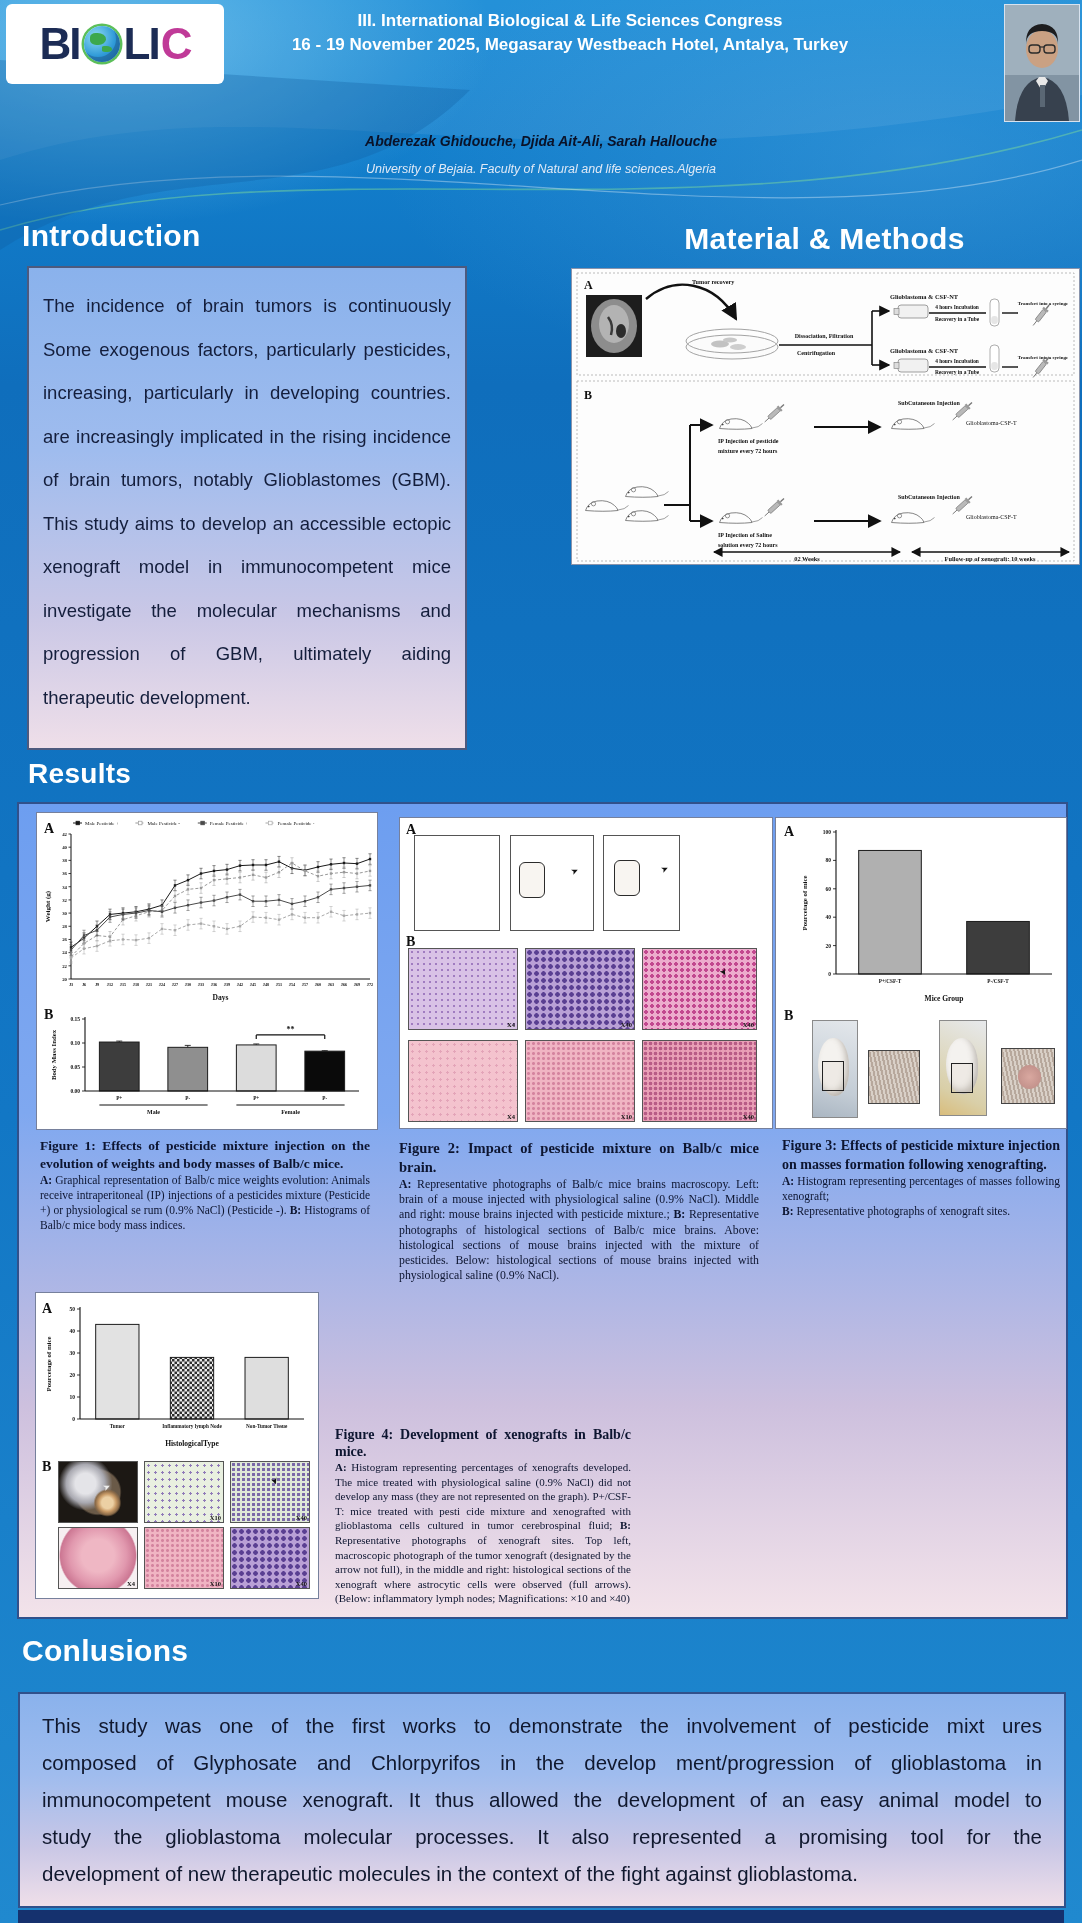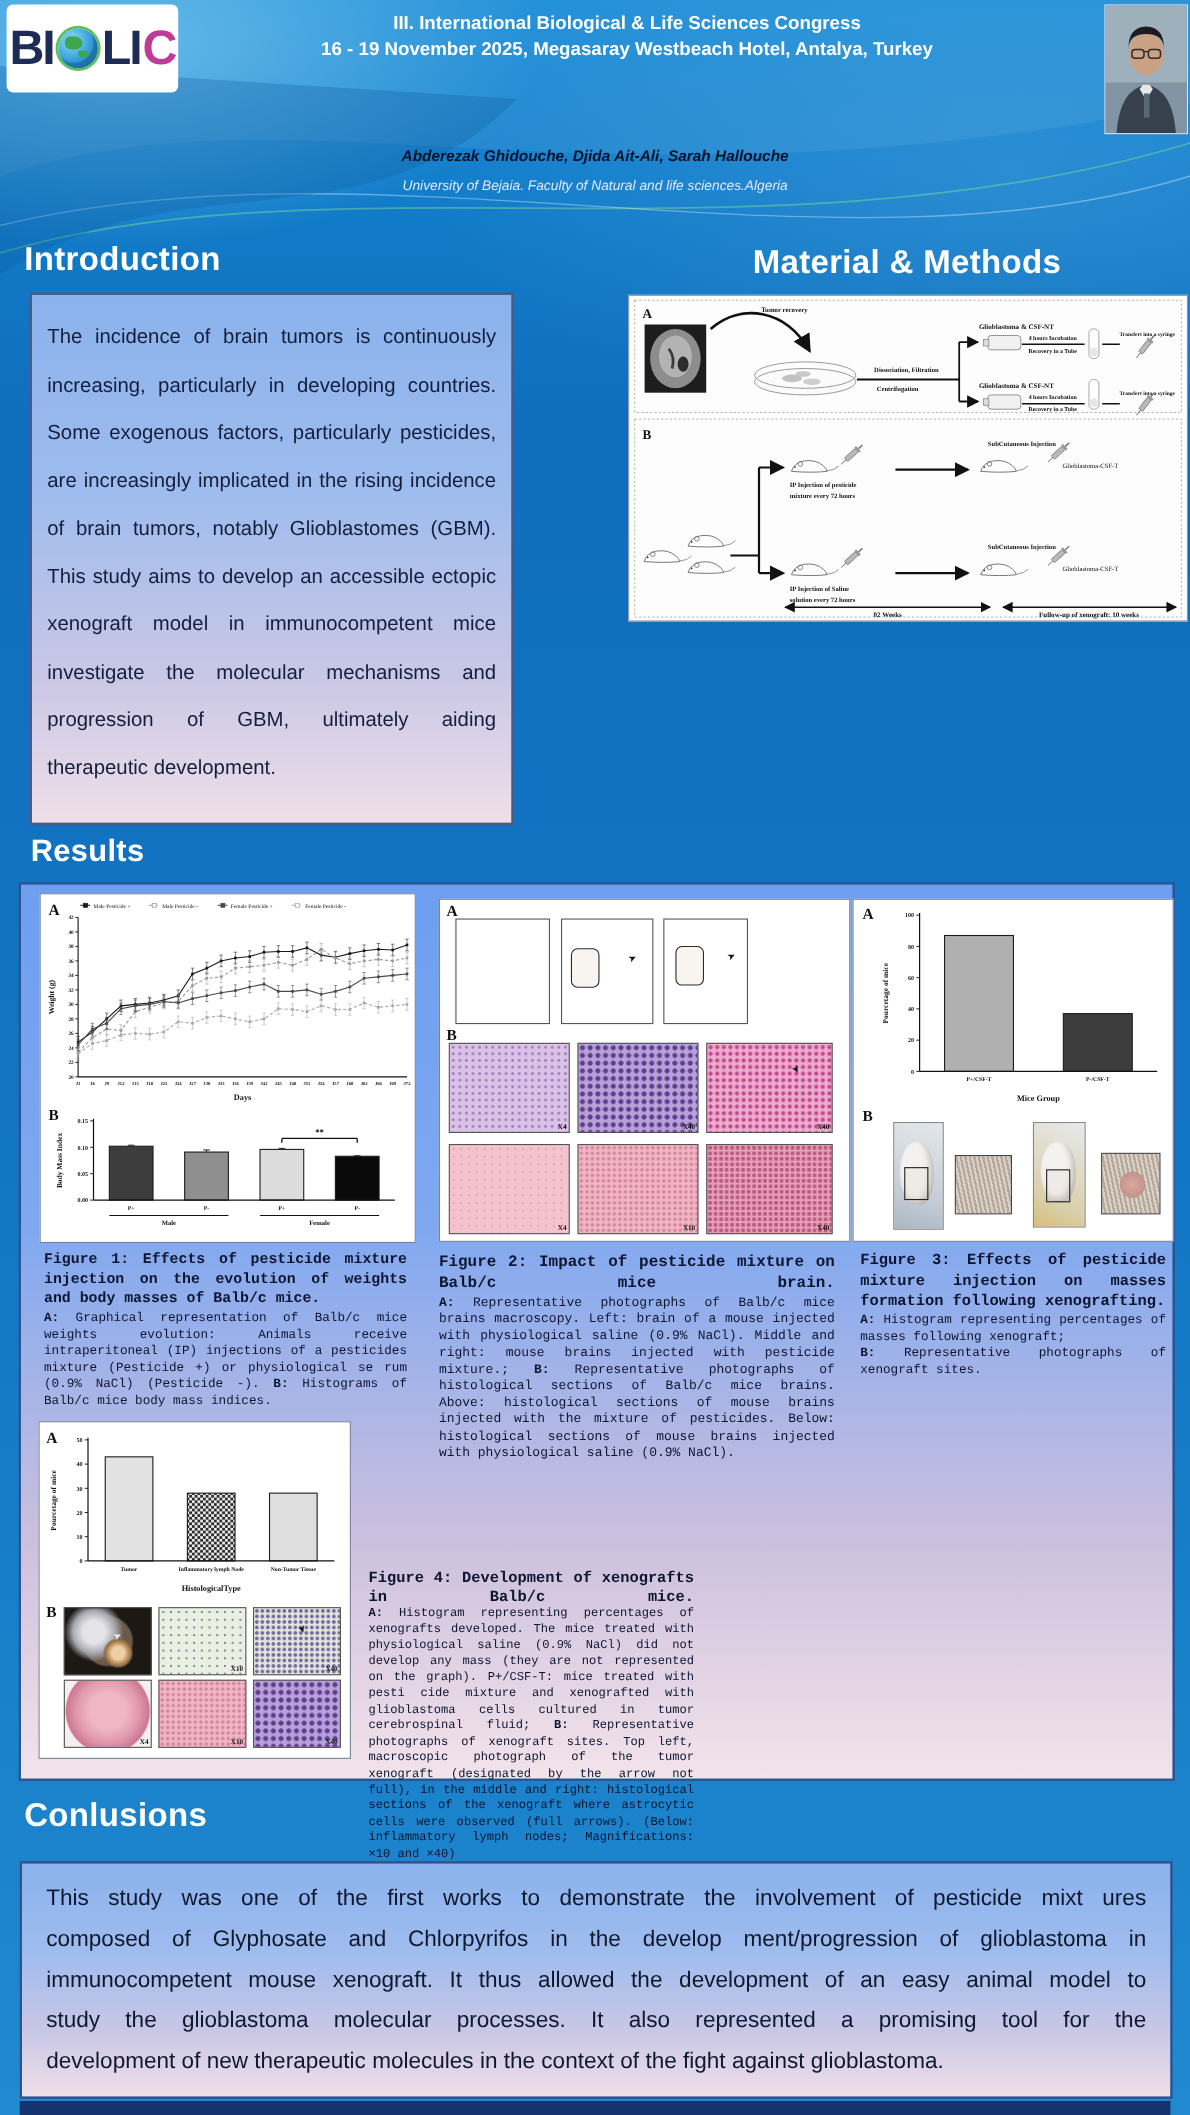--- a/index.html
+++ b/index.html
@@ -5,21 +5,21 @@
   html,body{margin:0;padding:0;background:#0d5fa8;}
   #poster{position:relative;width:1082px;height:1923px;overflow:hidden;
     font-family:"Liberation Sans",sans-serif;
     background:
       radial-gradient(ellipse 620px 300px at 10% 2%, rgba(150,220,248,.55), rgba(150,220,248,0) 62%),
       radial-gradient(ellipse 900px 400px at 85% 8%, rgba(90,170,225,.35), rgba(90,170,225,0) 60%),
       linear-gradient(180deg,#1489d6 0%,#0f6ebc 20%,#1277c5 58%,#2089cf 100%);}
   .abs{position:absolute;}
   .ni{pointer-events:none;}
   
-  .logo{left:6px;top:4px;width:156px;height:80px;background:#fff;border-radius:6px;
+  .logo{left:6px;top:4px;width:218px;height:80px;background:#fff;border-radius:6px;
     display:flex;align-items:center;justify-content:center;gap:2px;}
   .logo .lt{font-weight:900;font-size:44px;color:#1c2c55;letter-spacing:-2px;font-family:"Liberation Sans",sans-serif;}
   .logo .globe{width:36px;height:36px;border-radius:50%;margin:0 2px;
     background:radial-gradient(circle at 32% 30%, #8fdcf4 0%, #2f9ad8 55%, #1b6fae 100%);
     box-shadow:0 0 0 2.5px #5cbf5a, inset -4px -5px 0 rgba(20,60,110,.35);position:relative;}
   .logo .globe::after{content:"";position:absolute;left:6px;top:7px;width:16px;height:12px;border-radius:40% 60% 55% 45%;background:#3ca84e;box-shadow:9px 10px 0 -3px #3ca84e;}
   .logo .lc{color:#c03a98;}
   .congress{left:150px;top:9px;width:840px;text-align:center;color:#fff;font-weight:700;font-size:17px;line-height:24px;}
   .portrait{left:1004px;top:4px;width:74px;height:116px;border:1px solid #d8e2ee;}
   .title{left:80px;top:58px;width:880px;text-align:center;color:#050505;font-weight:700;font-size:22.5px;line-height:31px;}
@@ -36,21 +36,21 @@
   .conc-text{padding:13px 22px 0 22px;color:#10182e;font-size:20.5px;}
   .conc-text .jline{line-height:37px;}
   
   .mbox{left:571px;top:268px;width:507px;height:295px;background:#fdfdfd;border:1px solid #8a94ac;}
   
   .rpanel{left:17px;top:802px;width:1047px;height:813px;border:2px solid #31518b;
     background:linear-gradient(180deg,#6d9ef0 0%,#7fa8f0 38%,#cdc0de 74%,#f3e3ea 100%);}
   .figbox{position:absolute;background:#fff;border:1px solid #76809c;}
   .plbl{position:absolute;font-family:"Liberation Serif",serif;font-weight:700;font-size:14px;color:#111;}
   
-  .cap{font-family:Liberation Mono, monospace;color:#0d1530;}
+  .cap{font-family:Liberation Serif, serif;color:#0d1530;}
   .cap .ct{font-weight:700;text-align:justify;}
   .cap .jlast{text-align-last:justify;}
   .cap .cb{text-align:justify;}
   .f1 .ct{font-size:13.5px;line-height:18px;}  .f1 .cb{font-size:11.5px;line-height:15px;}
   .f2 .ct{font-size:14.5px;line-height:19px;}  .f2 .cb{font-size:11.8px;line-height:15.2px;}
   .f3 .ct{font-size:14px;line-height:18.5px;}  .f3 .cb{font-size:11.5px;line-height:15px;}
   .f4 .ct{font-size:14px;line-height:16.5px;}.f4 .cb{font-size:11px;line-height:14.6px;}
   
   .ph{position:absolute;border:1px solid #555;box-sizing:border-box;}
   .mag{position:absolute;right:2px;bottom:1px;font-family:"Liberation Serif",serif;font-weight:700;font-size:6.5px;color:#111;}
@@ -128,22 +128,22 @@
 
   <div class="abs authors">Abderezak Ghidouche, Djida Ait-Ali, Sarah Hallouche</div>
   <div class="abs affil">
     <div>University of Bejaia. Faculty of Natural and life sciences.Algeria</div>
   </div>
 
   <div class="abs hd" style="left:22px;top:219px;">Introduction</div>
   <div class="abs gradbox" style="left:27px;top:266px;width:436px;height:480px;">
     <div class="intro-text">
         <div class="jline">The incidence of brain tumors is continuously</div>
+        <div class="jline">Some exogenous factors, particularly pesticides,</div>
         <div class="jline">increasing, particularly in developing countries.</div>
-        <div class="jline">Some exogenous factors, particularly pesticides,</div>
         <div class="jline">are increasingly implicated in the rising incidence</div>
         <div class="jline">of brain tumors, notably Glioblastomes (GBM).</div>
         <div class="jline">This study aims to develop an accessible ectopic</div>
         <div class="jline">xenograft model in immunocompetent mice</div>
         <div class="jline">investigate the molecular mechanisms and</div>
         <div class="jline">progression of GBM, ultimately aiding</div>
         <div class="jline last">therapeutic development.</div>
       </div>
   </div>
 

